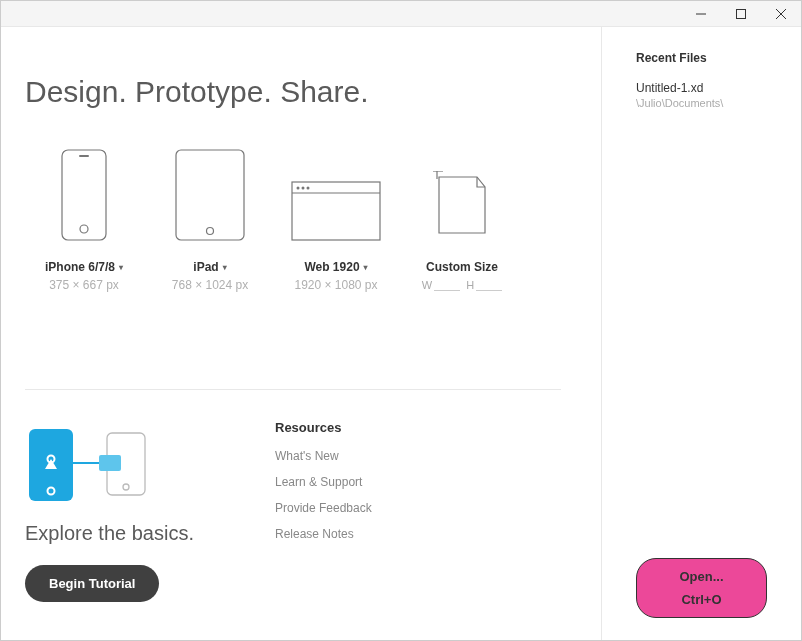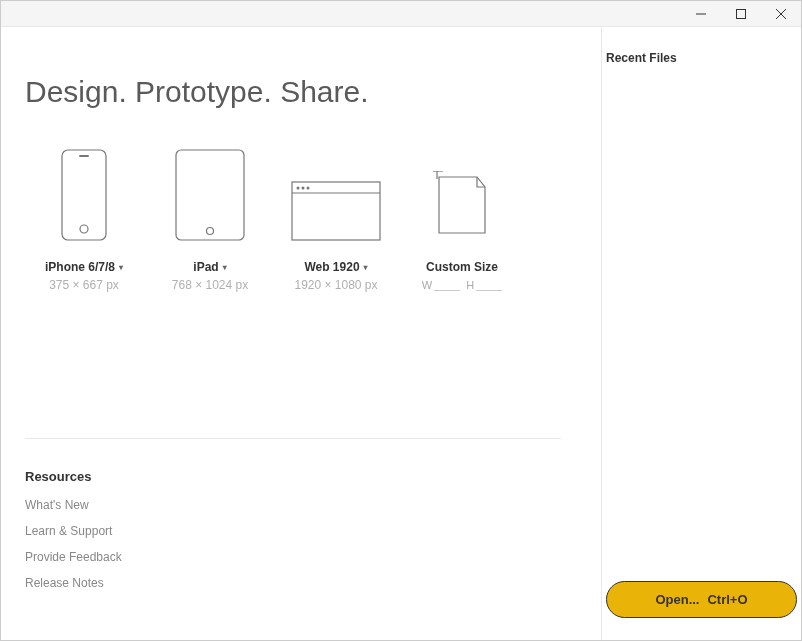--- a/index.html
+++ b/index.html
@@ -37,21 +37,21 @@
   .left {
     flex: 1;
     padding: 38px 40px 20px 24px;
     display: flex;
     flex-direction: column;
     position: relative;
   }
   .right {
     width: 200px;
     border-left: 1px solid #e8e8e8;
-    padding: 24px 4px;
+    padding: 24px 34px;
     display: flex;
     flex-direction: column;
     position: relative;
   }
   h1.headline {
     font-size: 30px;
     font-weight: 300;
     color: #5a5a5a;
     margin-bottom: 36px;
     margin-top: 10px;
@@ -178,29 +178,30 @@
     margin-bottom: 2px;
   }
   .recent-item .path {
     font-size: 11px;
     color: #aaa;
   }
   .open-btn {
     margin-top: auto;
     border: 1.5px solid #333;
     border-radius: 20px;
-    background: #eab308;
+    background: #ec4899;
     padding: 10px 18px;
     font-size: 13px;
     font-weight: bold;
     color: #333;
     cursor: pointer;
     display: flex;
     justify-content: center;
     gap: 8px;
+    flex-direction: column;
   }
   svg { display: block; }
 </style>
 </head>
 <body>
 
 <div class="titlebar">
   <div class="win-btn">
     <svg width="10" height="10">
         <line x1="0" y1="5" x2="10" y2="5" stroke="#333" stroke-width="1"></line>
@@ -291,33 +292,53 @@
           <div class="fld">
             <span>H</span>
             <input type="text" style="">
           </div>
         </div>
       </div>
 
     </div>
 
     <div class="bottom-row">
+      <div class="basics">
+        <div class="ill">
+          <svg width="130" height="80">
+            <rect x="4" y="4" width="44" height="72" rx="6" fill="#1EA7E0"></rect>
+            <path d="M26 34 L20 44 L32 44 Z" fill="#fff"></path>
+            <circle cx="26" cy="34" r="3.5" fill="none" stroke="#fff" stroke-width="2"></circle>
+            <circle cx="26" cy="66" r="3.5" fill="none" stroke="#fff" stroke-width="2"></circle>
+            <rect x="82" y="8" width="38" height="62" rx="5" fill="none" stroke="#bbb" stroke-width="1.3"></rect>
+            <circle cx="101" cy="62" r="3" fill="none" stroke="#bbb" stroke-width="1.3"></circle>
+            <line x1="48" y1="38" x2="74" y2="38" stroke="#1EA7E0" stroke-width="2"></line>
+            <rect x="74" y="30" width="22" height="16" rx="2" fill="#5EC5EC"></rect>
+          </svg>
+        </div>
+        <div class="caption">Explore the basics.</div>
+        <button class="begin-btn">Begin Tutorial</button>
+      </div>
 
       <div class="link-cols">
         <div class="link-col">
           <h3>Resources</h3>
           <a class="lnk">What's New</a>
           <a class="lnk">Learn &amp; Support</a>
           <a class="lnk">Provide Feedback</a>
           <a class="lnk">Release Notes</a>
         </div>
       </div>
     </div>
   </div>
 
   <div class="right">
     <h4>Recent Files</h4>
+    <div class="recent-item">
+      <div class="name">Untitled-1.xd</div>
+      <div class="path">\Julio\Documents\</div>
+    </div>
     <button class="open-btn">
       <span>Open...</span>
       <span>Ctrl+O</span>
     </button>
   </div>
 </div>
 
 </body></html>

